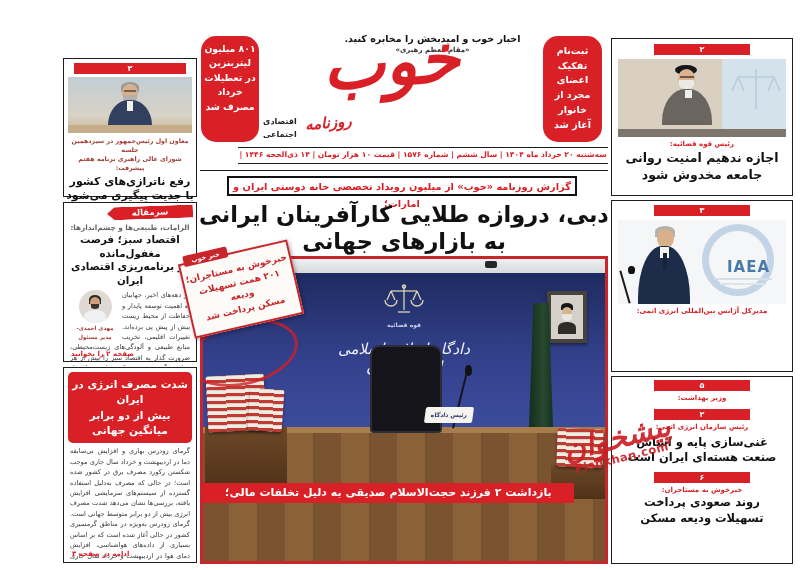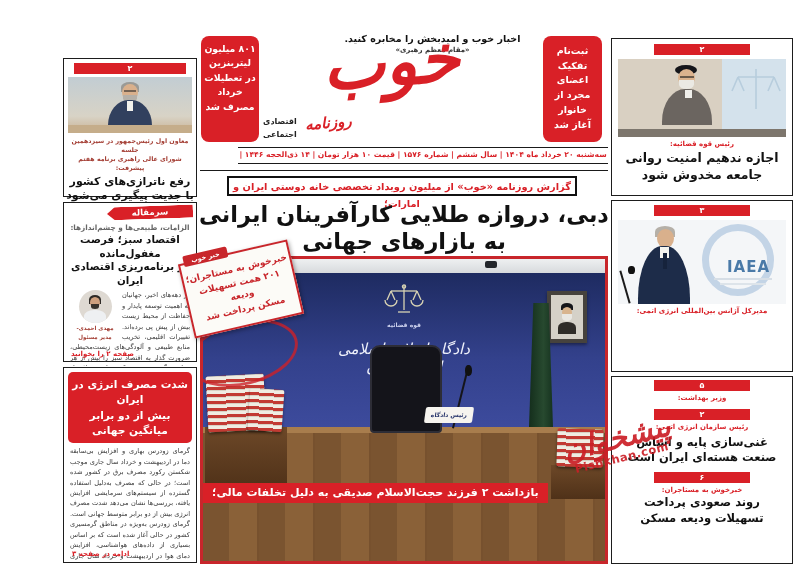--- a/index.html
+++ b/index.html
@@ -9,21 +9,21 @@
   .page{position:relative;width:800px;height:570px;background:#fff;overflow:hidden;
         font-family:"DejaVu Sans",sans-serif;direction:rtl;}
   .abs{position:absolute;}
   .box{position:absolute;border:1.5px solid #1d1d1d;background:#fff;box-sizing:border-box;}
   .pre{white-space:pre-line;}
   .redbar{background:var(--red);color:#fff;font-size:8px;font-weight:bold;text-align:center;
           height:11px;line-height:11px;}
   .kick{color:var(--red);font-weight:bold;font-size:7px;text-align:center;}
   .ttl{color:var(--ink);font-weight:bold;text-align:center;line-height:1.32;}
   .body-txt{font-size:6.6px;color:var(--gray);text-align:justify;line-height:1.58;}
-  .promo{position:absolute;background:var(--red);border-radius:8px;color:#fff;font-weight:bold;
+  .promo{position:absolute;background:var(--red);border-radius:15px;color:#fff;font-weight:bold;
          font-size:9.5px;text-align:center;line-height:1.55;padding:8px 2px;box-sizing:border-box;}
   .photo{position:relative;overflow:hidden;}
   
   .logo-word{position:absolute;left:296px;top:26px;width:190px;text-align:center;color:var(--red);
              font-family:"DejaVu Serif",serif;font-style:italic;font-weight:bold;font-size:66px;
              line-height:1.1;transform:rotate(-4deg);}
   .logo-script{position:absolute;left:305px;top:114px;color:var(--red);font-family:"DejaVu Serif",serif;
              font-style:italic;font-weight:bold;font-size:15px;transform:rotate(-5deg);}
   .logo-tags{position:absolute;left:263px;top:116px;font-size:8px;font-weight:bold;color:#222;
              text-align:center;line-height:1.6;}
@@ -169,21 +169,21 @@
     <div class="abs" style="left:262px;top:106px;width:7px;height:11px;background:#111;border-radius:45%;"></div>
     <div class="abs" style="left:222px;top:148px;width:48px;height:16px;background:#f6f4ef;border-radius:2px;transform:skewX(-8deg);font-size:6px;font-weight:bold;color:#27346b;text-align:center;line-height:15px;">رئیس دادگاه</div>
 
     <div class="sidetable" style="left:2px;top:168px;width:82px;height:62px;"></div>
     <div class="stack" style="left:4px;top:116px;width:58px;height:56px;transform:rotate(-3deg);"></div>
     <div class="stack" style="left:46px;top:130px;width:34px;height:42px;transform:rotate(4deg);"></div>
     <div class="sidetable" style="right:0;top:206px;width:54px;height:34px;"></div>
     <div class="stack" style="right:2px;top:170px;width:46px;height:38px;transform:rotate(2deg);"></div>
     <div class="abs" style="left:-16px;top:62px;width:106px;height:58px;border:3px solid rgba(205,32,40,.8);border-radius:50%;transform:rotate(-14deg);"></div>
 
-    <div class="abs" style="left:0;top:224px;background:var(--red);color:#fff;font-weight:bold;font-size:11px;padding:3px 9px 4px;">بازداشت ۲ فرزند حجت‌الاسلام صدیقی به دلیل تخلفات مالی؛</div>
+    <div class="abs" style="left:0;top:224px;background:var(--red);color:#fff;font-weight:bold;font-size:11px;padding:3px 22px 4px;">بازداشت ۲ فرزند حجت‌الاسلام صدیقی به دلیل تخلفات مالی؛</div>
   </div>
 
   <div class="stamp">
     <div class="tag">خبر خوب</div>
     <div class="txt pre">خبرخوش به مستاجران؛
 ۲۰۱ همت تسهیلات ودیعه
 مسکن پرداخت شد</div>
   </div>
 
   <div class="wm">

